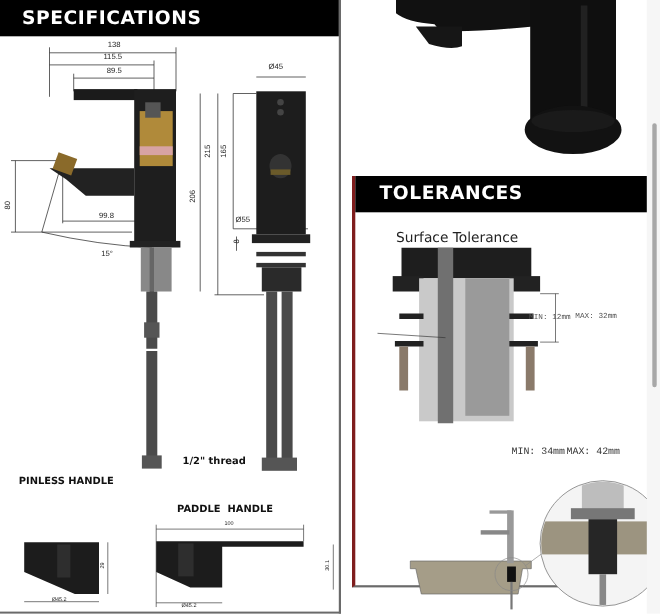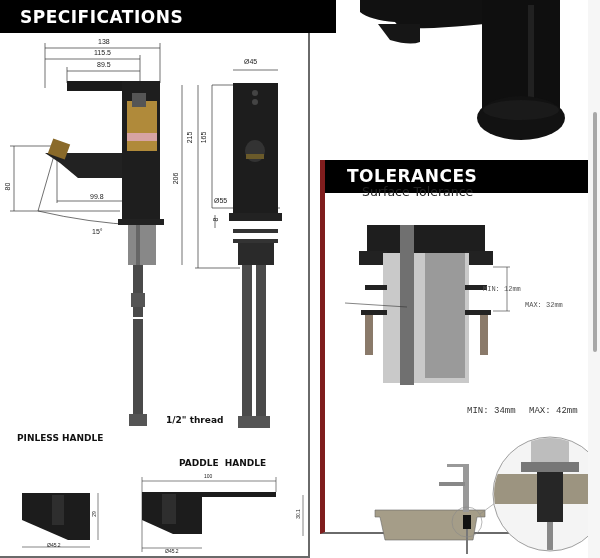--- a/index.html
+++ b/index.html
@@ -1,21 +1,21 @@
 <!DOCTYPE html>
 <html><head>
 <meta charset="utf-8">
 <style>
   * { box-sizing: border-box; margin: 0; padding: 0; }
   body { width: 600px; height: 558px; background: #ffffff; position: relative; overflow: hidden; font-family: "DejaVu Sans", sans-serif; color: #111; }
   .panel { position: absolute; background: #fff; }
   .left-panel { left: 0; top: 0; width: 310px; height: 558px; border-right: 2px solid #6a6a6a; border-bottom: 2px solid #6a6a6a; }
   .header-bar { position: absolute; background: #000; color: #fff; font-weight: bold; letter-spacing: 0.5px; }
-  .spec-header { left: 0; top: 0; width: 336px; height: 33px; font-size: 17px; padding: 7px 0 0 20px; }
-  .right-panel { left: 320px; top: 160px; width: 272px; height: 374px; border-left: 5px solid #7f1d1d; border-bottom: 2px solid #6a6a6a; }
+  .spec-header { left: 0; top: 0; width: 308px; height: 33px; font-size: 17px; padding: 7px 0 0 20px; }
+  .right-panel { left: 320px; top: 160px; width: 272px; height: 374px; border-left: 3px solid #7f1d1d; border-bottom: 2px solid #6a6a6a; }
   .tol-header { left: 0; top: 0; width: 271px; height: 33px; font-size: 17px; padding: 6px 0 0 22px; }
   .scrollbar-track { position: absolute; left: 588px; top: 0; width: 12px; height: 558px; background: #f6f6f6; }
   .scrollbar-thumb { position: absolute; left: 593px; top: 112px; width: 4px; height: 240px; background: #a8a8a8; border-radius: 2px; }
   .dim { position: absolute; font-size: 7px; color: #222; font-family: "Liberation Sans", sans-serif; }
   .label-bold { position: absolute; font-size: 9px; font-weight: bold; font-family: "DejaVu Sans", sans-serif; }
   .subtitle { position: absolute; font-family: "DejaVu Sans", sans-serif; font-size: 12.5px; color: #222; }
   .small-txt { position: absolute; font-size: 9px; color: #333; font-family: Liberation Mono, monospace; }
   svg { position: absolute; }
 </style>
 </head>
@@ -103,21 +103,21 @@
 
   <div class="dim" style="left:244px;top:58px;">Ø45</div>
   <div class="dim" style="left:184px;top:134px;transform:rotate(-90deg);">215</div>
   <div class="dim" style="left:198px;top:134px;transform:rotate(-90deg);">165</div>
   <div class="dim" style="left:214px;top:197px;">Ø55</div>
   <div class="dim" style="left:214px;top:216px;transform:rotate(-90deg);">8</div>
 
   <div class="label-bold" style="left:166px;top:415px;">1/2" thread</div>
 
   <div class="label-bold" style="left:17px;top:433px;">PINLESS HANDLE</div>
-  <div class="label-bold" style="left:179px;top:458px;white-space:pre;">PADDLE  HANDLE</div>
+  <div class="label-bold" style="left:161px;top:458px;white-space:pre;">PADDLE  HANDLE</div>
 
   <svg width="90" height="70" viewBox="0 0 90 70" style="left:18px;top:485px;">
     <polygon points="4,8 72,8 72,55 50,55 4,35" fill="#1c1c1c"></polygon>
     <rect x="34" y="10" width="12" height="30" fill="#2e2e2e"></rect>
     <g stroke="#333" stroke-width="0.6" fill="none">
       <line x1="80" y1="8" x2="80" y2="55"></line>
         <line x1="4" y1="62" x2="72" y2="62"></line>
     </g>
   </svg>
   <div class="dim" style="left:91px;top:511px;transform:rotate(-90deg);font-size:5px;">29</div>
@@ -143,21 +143,21 @@
   <path d="M40 0 L200 0 L200 20 Q120 30 80 28 L75 22 Q50 20 40 12 Z" fill="#111"></path>
   <path d="M58 24 L100 24 L100 42 Q90 46 70 40 Z" fill="#161616"></path>
   <rect x="162" y="0" width="78" height="112" fill="#0f0f0f"></rect>
   <rect x="208" y="5" width="6" height="100" fill="#333" opacity="0.5"></rect>
   <ellipse cx="201" cy="118" rx="44" ry="22" fill="#121212"></ellipse>
   <ellipse cx="201" cy="110" rx="38" ry="10" fill="#1a1a1a"></ellipse>
 </svg>
 
 <div class="panel right-panel">
   <div class="header-bar tol-header">TOLERANCES</div>
-  <div class="subtitle" style="left:37px;top:24px;text-align:right;">Surface Tolerance</div>
+  <div class="subtitle" style="left:37px;top:48px;text-align:right;">Surface Tolerance</div>
 
   <svg width="190" height="160" viewBox="0 0 190 160" style="left:20px;top:65px;">
     <rect x="22" y="0" width="118" height="28" fill="#1e1e1e"></rect>
     <rect x="14" y="26" width="28" height="14" fill="#222"></rect>
     <rect x="120" y="26" width="28" height="14" fill="#222"></rect>
     <rect x="38" y="28" width="86" height="130" fill="#c9c9c9"></rect>
     <rect x="80" y="28" width="40" height="125" fill="#9a9a9a"></rect>
     <rect x="55" y="0" width="14" height="160" fill="#707070"></rect>
     <rect x="20" y="60" width="22" height="5" fill="#222"></rect>
     <rect x="120" y="60" width="22" height="5" fill="#222"></rect>
@@ -166,24 +166,24 @@
     <rect x="20" y="90" width="8" height="40" fill="#8a7a6a"></rect>
     <rect x="135" y="90" width="8" height="40" fill="#8a7a6a"></rect>
     <g stroke="#333" stroke-width="0.6" fill="none">
       <line x1="148" y1="42" x2="165" y2="42"></line>
         <line x1="148" y1="86" x2="165" y2="86"></line>
       <line x1="162" y1="42" x2="162" y2="86"></line>
       <line x1="0" y1="78" x2="62" y2="82"></line>
     </g>
   </svg>
   <div class="small-txt" style="left:158px;top:125px;font-size:7px;color:#555;">MIN: 12mm</div>
-  <div class="small-txt" style="left:200px;top:141px;font-size:7px;color:#555;">MAX: 32mm</div>
+  <div class="small-txt" style="left:200px;top:124px;font-size:7px;color:#555;">MAX: 32mm</div>
 
   <div class="small-txt" style="left:142px;top:246px;text-align:center;">MIN: 34mm</div>
-  <div class="small-txt" style="left:204px;top:246px;">MAX: 42mm</div>
+  <div class="small-txt" style="left:192px;top:246px;">MAX: 42mm</div>
 
   <svg width="270" height="140" viewBox="0 0 270 140" style="left:0;top:262px;">
 
     <path d="M50 88 L160 88 L160 95 L152 95 L148 118 L60 118 L55 95 L50 95 Z" fill="#a59d88" stroke="#666" stroke-width="0.6"></path>
 
     <rect x="138" y="42" width="6" height="48" fill="#999"></rect>
     <rect x="122" y="42" width="20" height="3" fill="#999"></rect>
     <rect x="114" y="60" width="26" height="4" fill="#888"></rect>
     <rect x="138" y="93" width="8" height="14" fill="#111"></rect>
     <rect x="141" y="107" width="2" height="25" fill="#777"></rect>

